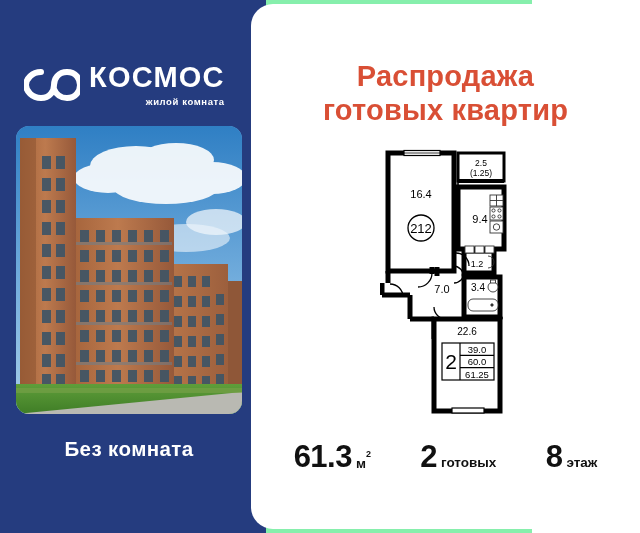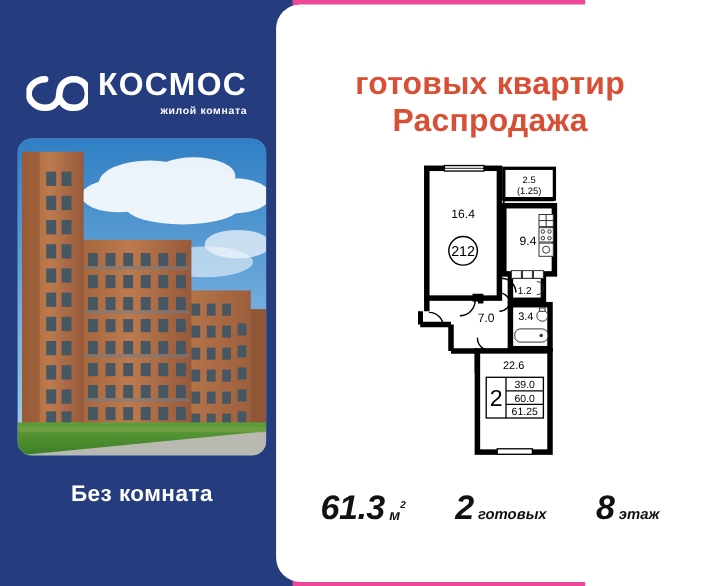--- a/index.html
+++ b/index.html
@@ -5,21 +5,21 @@
   * { box-sizing: border-box; margin: 0; padding: 0; }
   html, body {
     width: 640px; height: 533px;
     font-family: "Liberation Sans", sans-serif;
     background: #ffffff;
     overflow: hidden;
   }
   #stage {
     position: relative;
     width: 532px; height: 533px;
-    background: #ec4899;
+    background: #86efac;
   }
 
   
   .left-panel {
     position: absolute;
     left: 0; top: 0;
     width: 266px; height: 533px;
     background: #253c7f;
   }
 
@@ -105,24 +105,23 @@
   }
   .plan-wrap svg { display: block; width: 100%; height: 100%; }
 
   
   .stats {
     position: absolute;
     left: 0; top: 430px;
     width: 389px;
     height: 46px;
     display: flex;
-    align-items: flex-end;
+    align-items: center;
     justify-content: space-around;
     padding: 0 18px;
-    font-style: italic;
   }
   .stat { display: flex; align-items: baseline; color: #111111; }
   .stat-num {
     font-size: 31px;
     font-weight: bold;
     letter-spacing: -0.5px;
   }
   .stat-unit {
     font-size: 13.5px;
     font-weight: bold;
@@ -334,22 +333,22 @@
         <rect x="0" y="262" width="226" height="5" fill="#7aa24a" opacity="0.6"></rect>
       </svg>
     </div>
 
     <div class="photo-caption">Без комната</div>
   </div>
 
   <div class="card">
 
     <div class="headline">
+      <div>Распродажа</div>
       <div>готовых квартир</div>
-      <div>Распродажа</div>
     </div>
 
     <div class="plan-wrap">
       <svg viewBox="0 0 146 275" xmlns="http://www.w3.org/2000/svg">
         <g stroke="#000000" fill="none">
 
           <path d="M8 12 L74 12 L74 6 L74 12" stroke-width="0"></path>
 
           <rect x="8" y="10" width="66" height="118" fill="#ffffff" stroke="#000000" stroke-width="5"></rect>
 

